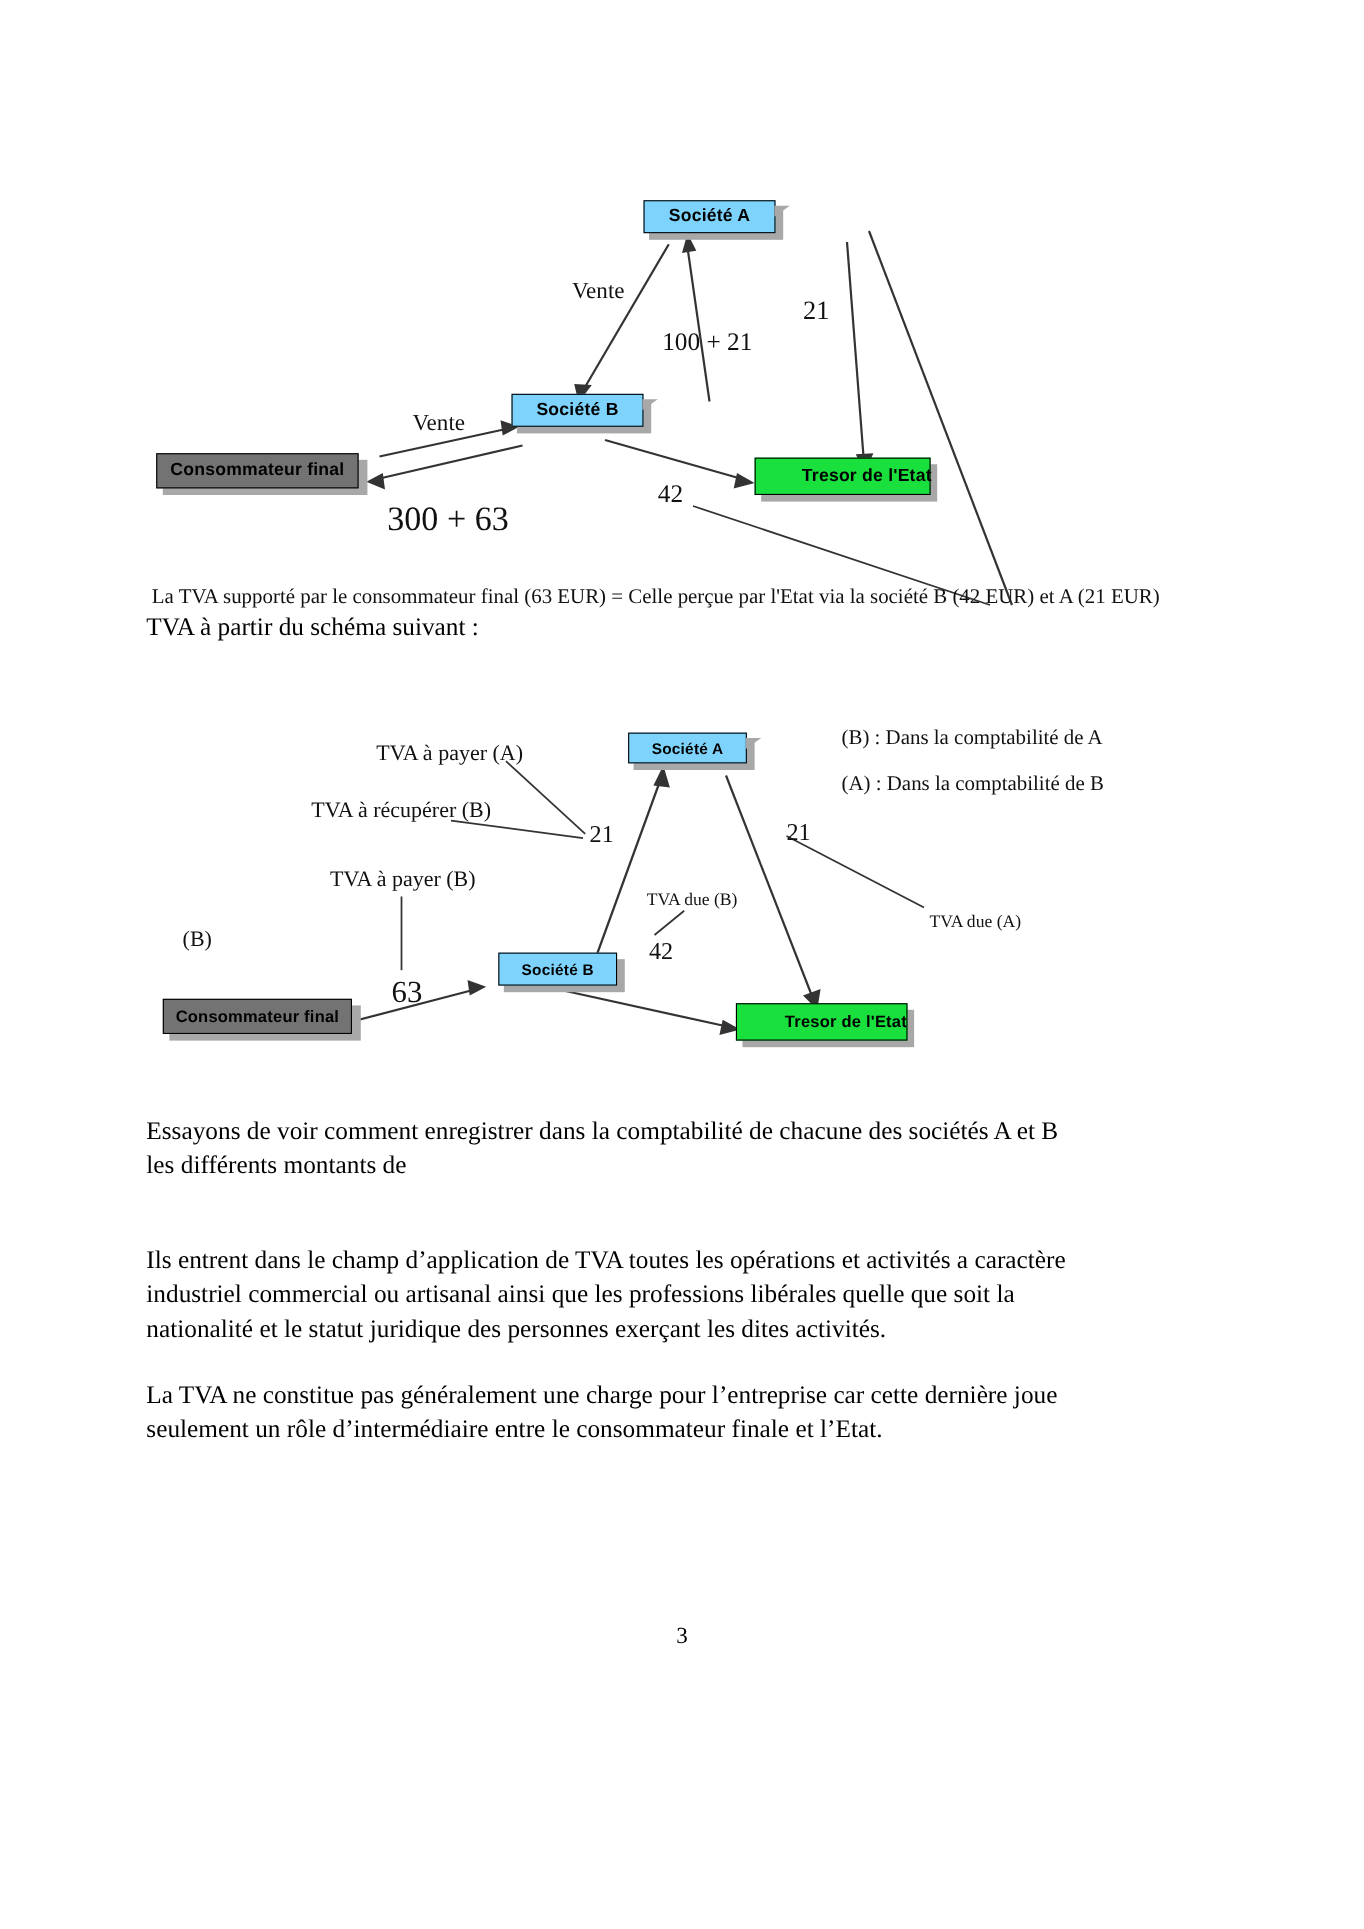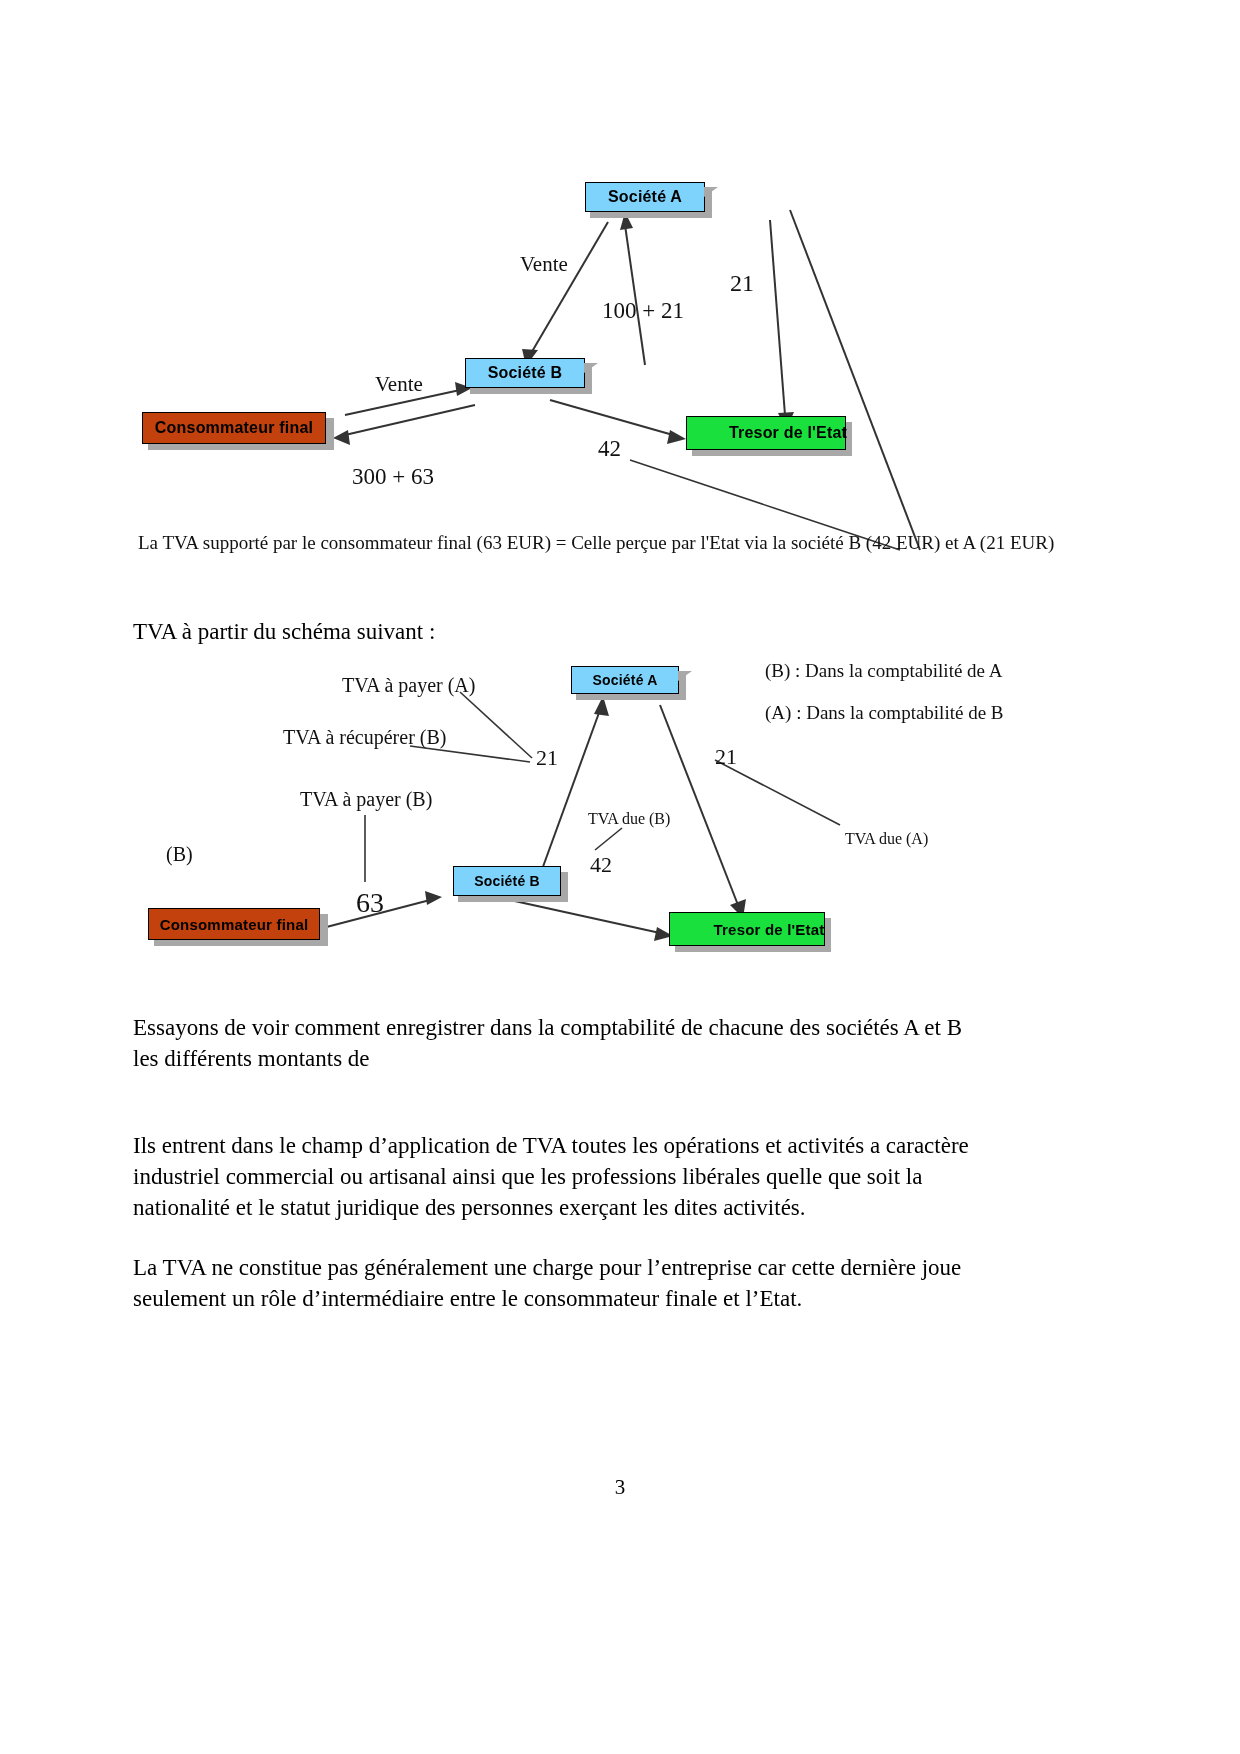--- a/index.html
+++ b/index.html
@@ -32,21 +32,21 @@
     justify-content: center;
     font-family: "Liberation Sans", sans-serif;
     font-weight: bold;
     color: #000;
     border: 1px solid #000;
     letter-spacing: .2px;
     white-space: nowrap;
   }
   .node.cyan  { background: #7dd3fc; }
   .node.green { background: #19e03c; padding-left: 44px; }
-  .node.grey  { background: #c2410c; }
+  .node.grey  { background: #737373; }
   .node .shadow-tail {
     position: absolute;
     right: -14px;
     top: 4px;
     width: 0;
     height: 0;
     border-left: 14px solid #a8a8a8;
     border-bottom: 10px solid transparent;
   }
   .node-shadow {
@@ -141,28 +141,28 @@
     </div>
 
     <div class="node-shadow" style="left:562px; top:272px; width:160px; height:34px;"></div>
     <div class="node green" style="left:556px; top:266px; width:160px; height:34px; font-size:16px;">
       <span>Tresor de l'Etat</span>
     </div>
 
     <div class="dlabel" style="left:390px; top:102px; font-size:21px;">Vente</div>
     <div class="dlabel" style="left:472px; top:148px; font-size:23px;">100 + 21</div>
     <div class="dlabel" style="left:245px; top:222px; font-size:21px;">Vente</div>
-    <div class="dlabel" style="left:222px; top:314px; font-size:23px;">300 + 63</div>
+    <div class="dlabel" style="left:222px; top:304px; font-size:31px;">300 + 63</div>
     <div class="dlabel" style="left:600px; top:120px; font-size:24px;">21</div>
     <div class="dlabel" style="left:468px; top:286px; font-size:23px;">42</div>
 
     <div class="caption-line" style="left:8px; top:382px;">La TVA supporté par le consommateur final (63 EUR) = Celle perçue par l'Etat via la société B (42 EUR) et A (21 EUR)</div>
   </div>
 
-  <div class="para" style="left:133px; top:616px; width:800px;">TVA à partir du schéma suivant :</div>
+  <div class="para" style="left:133px; top:554px; width:800px;">TVA à partir du schéma suivant :</div>
 
   <div class="diagram" style="left:140px; top:650px; width:900px; height:330px;">
 
     <svg class="arrows" width="900" height="330">
 
       <line x1="320" y1="42" x2="392" y2="108" stroke="#333" stroke-width="1.6"></line>
 
       <line x1="270" y1="96" x2="390" y2="112" stroke="#333" stroke-width="1.6"></line>
 
       <line x1="225" y1="165" x2="225" y2="232" stroke="#333" stroke-width="1.6"></line>

